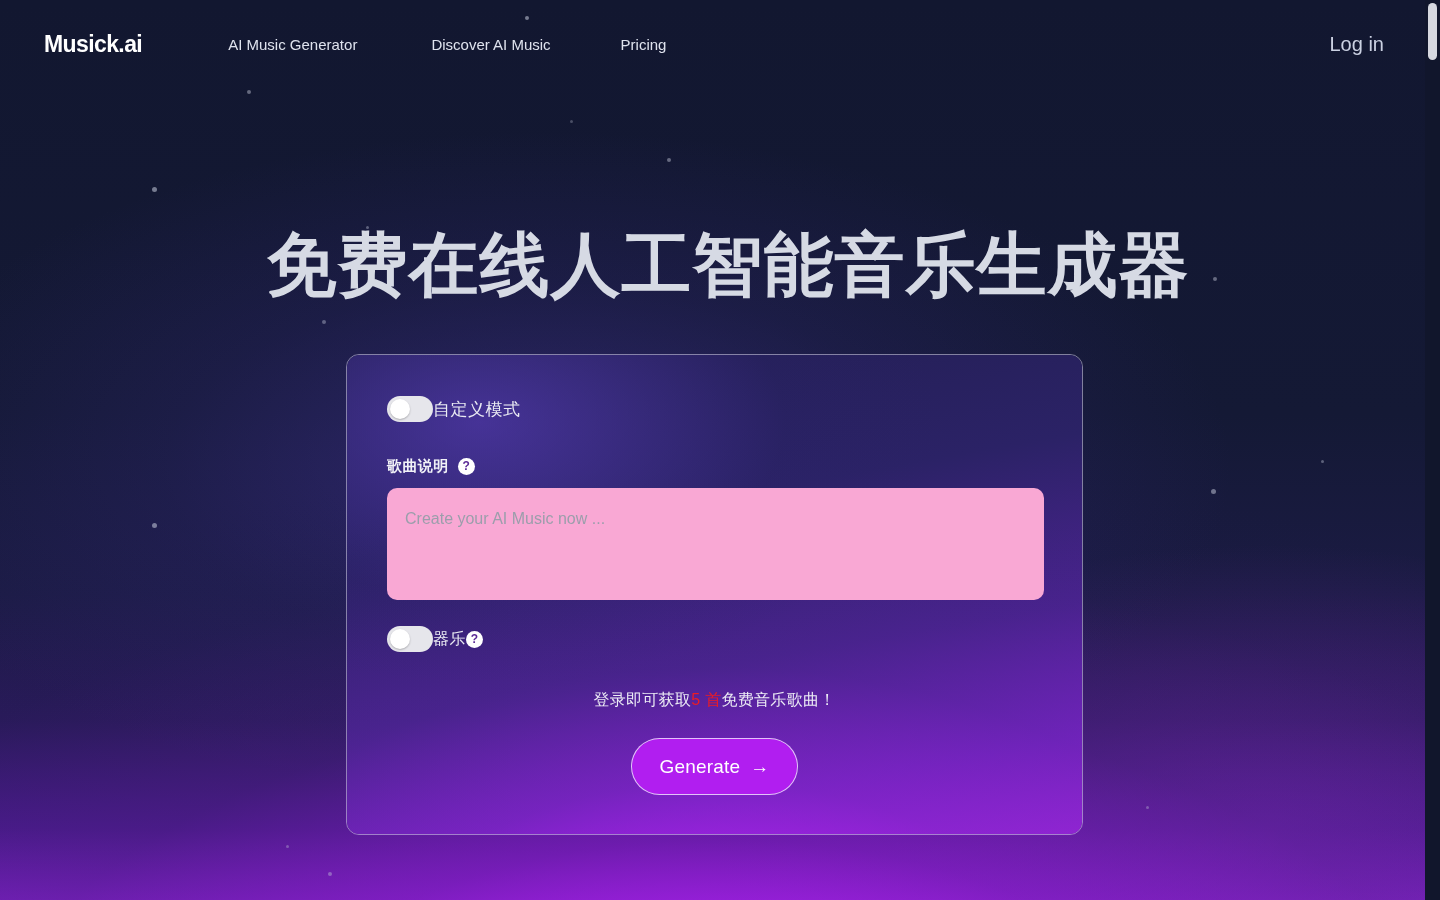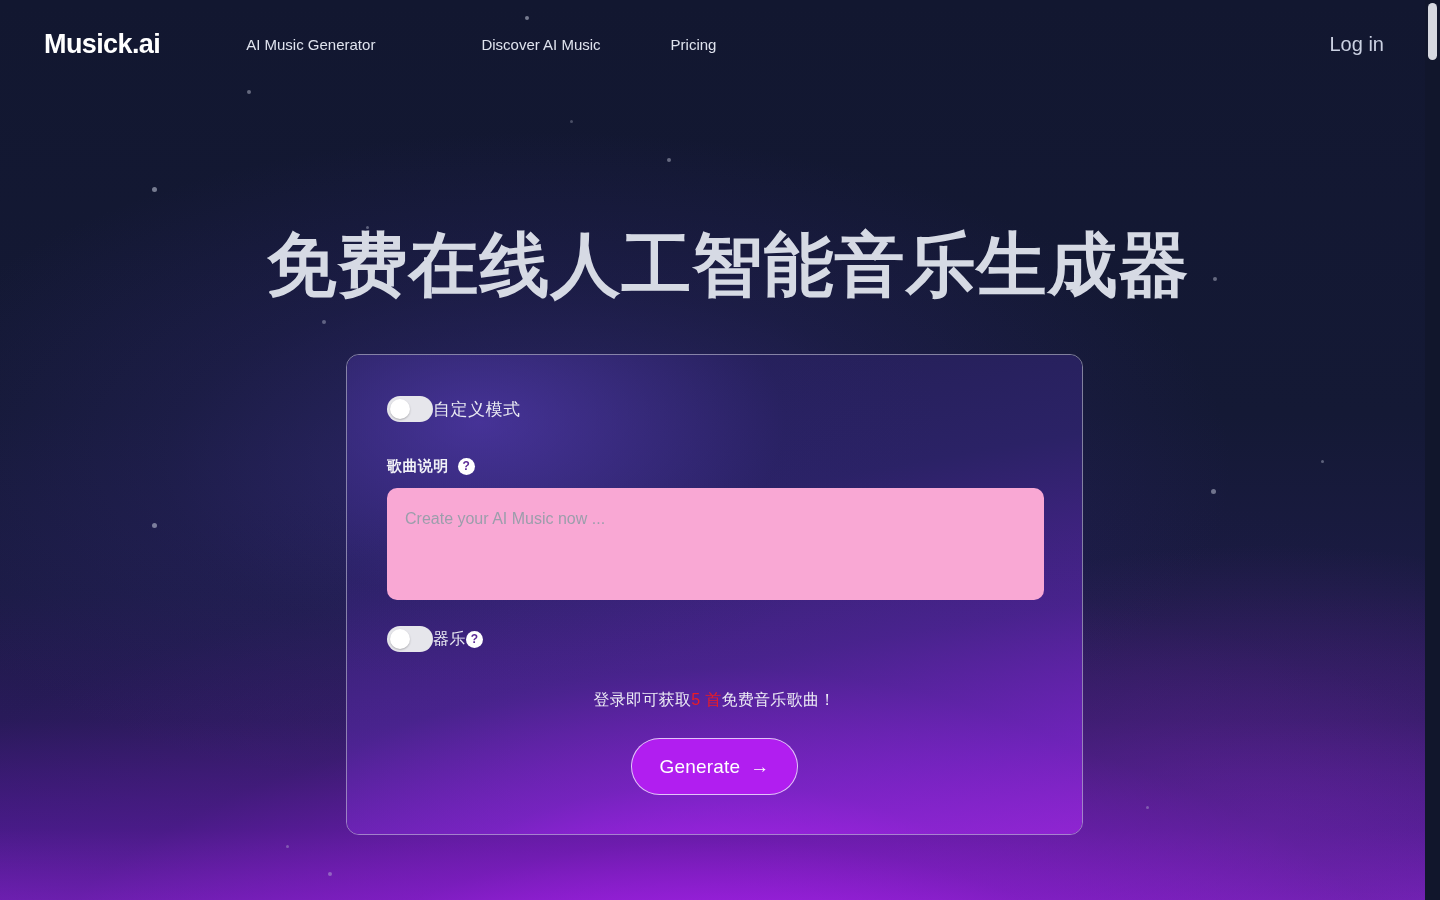--- a/index.html
+++ b/index.html
@@ -43,21 +43,21 @@
     top: 0; left: 0;
     width: 1432px;
     height: 88px;
     display: flex;
     align-items: center;
     z-index: 20;
   }
 
   #brand-logo {
     margin-left: 44px;
-    font-size: 27px;
+    font-size: 23px;
     font-weight: 700;
     letter-spacing: -0.6px;
     color: #ffffff;
     line-height: 1;
   }
 
   #primary-nav {
     display: flex;
     align-items: center;
     margin-left: 84px;
@@ -66,21 +66,21 @@
 
   .nav-link {
     font-size: 15px;
     color: #dfe3ee;
     text-decoration: none;
     white-space: nowrap;
     padding: 6px 2px;
     cursor: pointer;
   }
   .nav-link:nth-child(1) { margin-right: 70px; }
-  .nav-link:nth-child(2) { margin-right: 66px; margin-left: 32px; }
+  .nav-link:nth-child(2) { margin-right: 66px; }
 
   #header-right {
     margin-left: auto;
     margin-right: 44px;
     display: flex;
     align-items: center;
   }
   #login-button {
     font-size: 20px;
     color: #cbd1e2;

